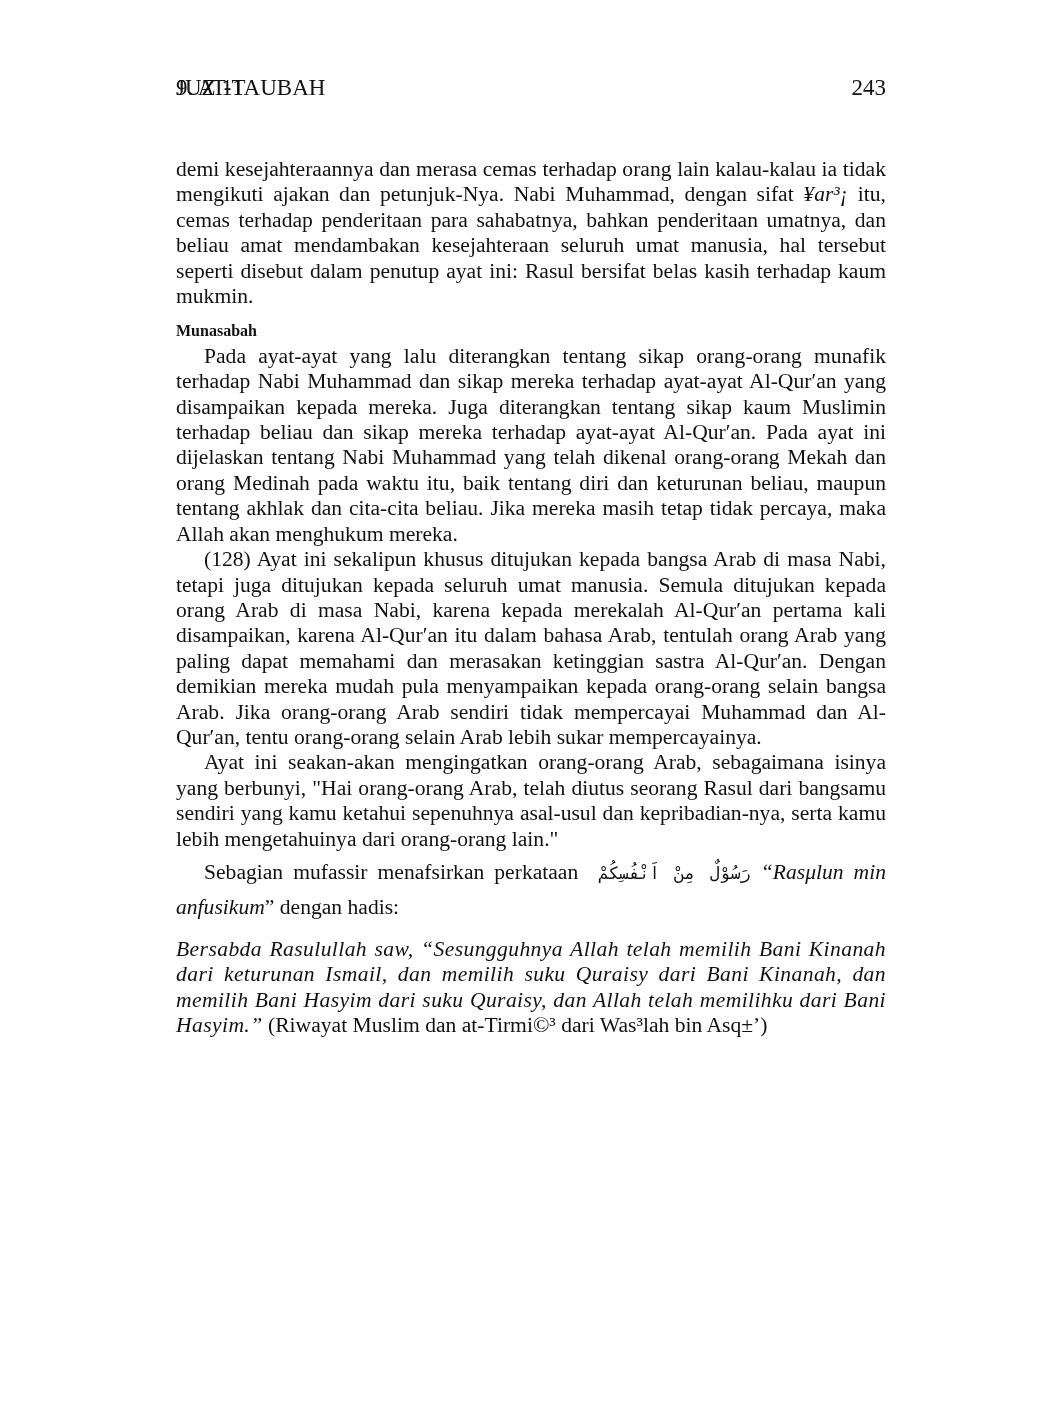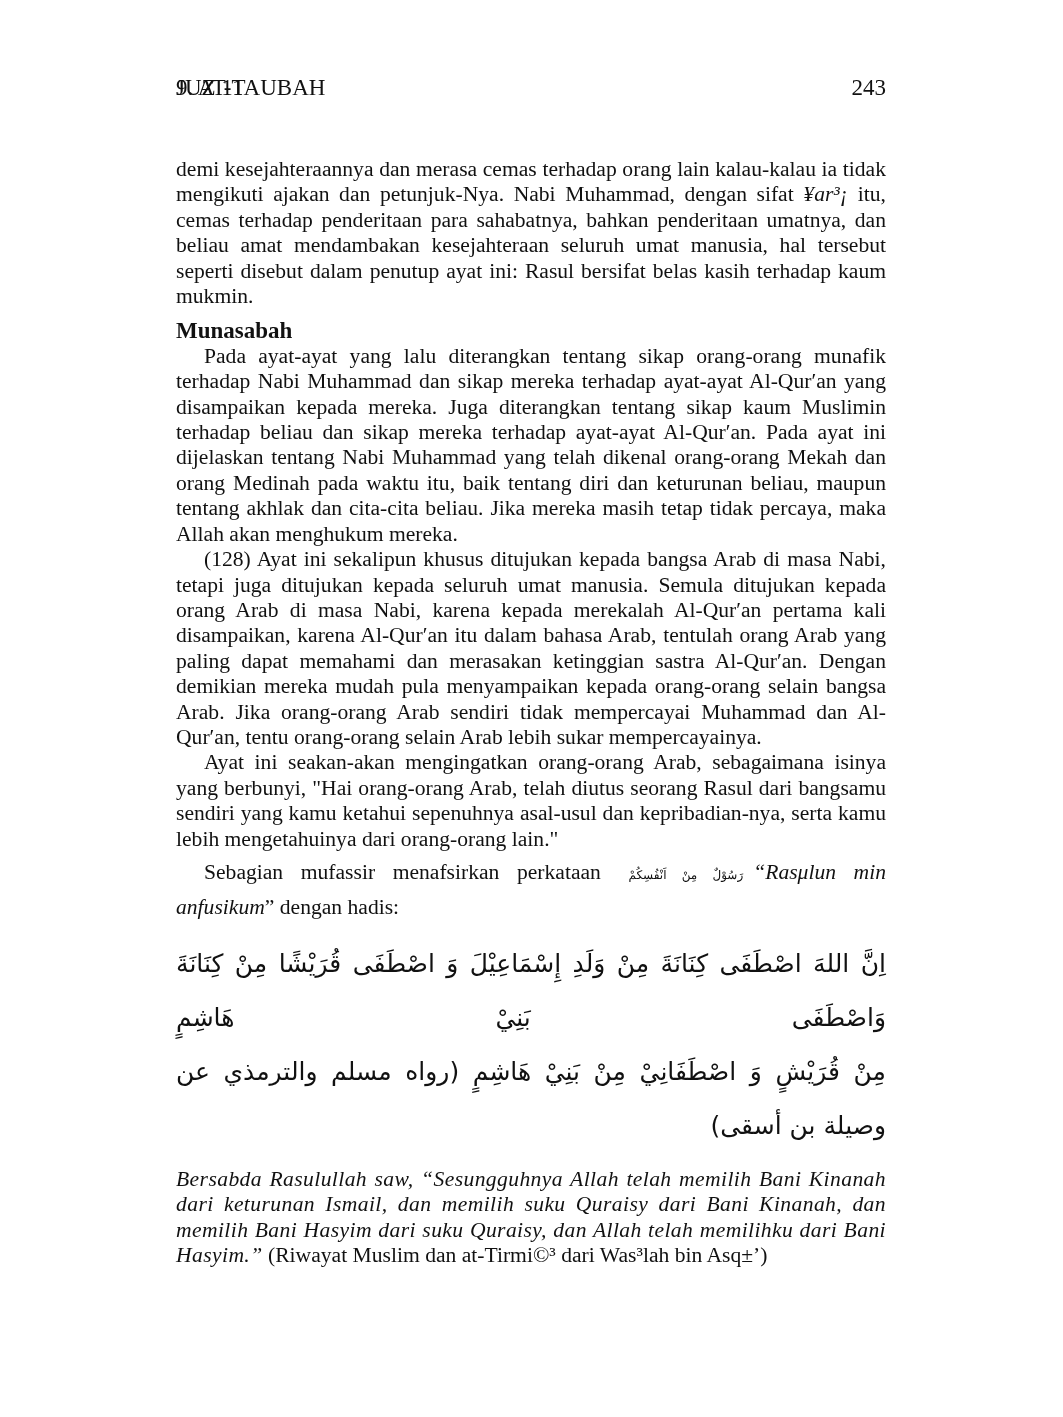--- a/index.html
+++ b/index.html
@@ -37,30 +37,30 @@
       line-height: 25.4px;
     }
     p {
       margin: 0;
       text-align: justify;
       text-align-last: left;
     }
     .indent { text-indent: 28px; }
     h2 {
       margin: 0;
-      font-size: 23px;
+      font-size: 16px;
       line-height: 25.4px;
       font-weight: bold;
     }
     .gap-before-munasabah { margin-top: 9px; }
     .gap-before-tafsir { margin-top: 24px; }
     .translit { font-style: italic; }
     .arabic-inline {
-      font-family: Liberation Serif, serif;
-      font-size: 12px;
+      font-family: Liberation Mono, monospace;
+      font-size: 17px;
       direction: rtl;
       unicode-bidi: isolate;
       padding: 0 10px;
       margin-top: 48px;
     }
     .hadith-arabic {
       margin-top: 14px;
       direction: rtl;
       font-family: "DejaVu Sans", sans-serif;
       font-size: 25px;
@@ -88,20 +88,16 @@
 
   <p><span>demi kesejahteraannya dan merasa cemas terhadap orang lain kalau-kalau ia tidak mengikuti ajakan dan petunjuk-Nya. Nabi Muhammad, dengan sifat</span> <span class="translit">¥ar³¡</span><span> itu, cemas terhadap penderitaan para sahabatnya, bahkan penderitaan umatnya, dan beliau amat mendambakan kesejahteraan seluruh umat manusia, hal tersebut seperti disebut dalam penutup ayat ini: Rasul bersifat belas kasih terhadap kaum mukmin.</span></p>
 
   <h2 class="gap-before-munasabah">Munasabah</h2>
   <p class="indent">Pada ayat-ayat yang lalu diterangkan tentang sikap orang-orang munafik terhadap Nabi Muhammad dan sikap mereka terhadap ayat-ayat Al-Qur′an yang disampaikan kepada mereka. Juga diterangkan tentang sikap kaum Muslimin terhadap beliau dan sikap mereka terhadap ayat-ayat Al-Qur′an. Pada ayat ini dijelaskan tentang Nabi Muhammad yang telah dikenal orang-orang Mekah dan orang Medinah pada waktu itu, baik tentang diri dan keturunan beliau, maupun tentang akhlak dan cita-cita beliau. Jika mereka masih tetap tidak percaya, maka Allah akan menghukum mereka.</p>
 
   <p class="indent">(128) Ayat ini sekalipun khusus ditujukan kepada bangsa Arab di masa Nabi, tetapi juga ditujukan kepada seluruh umat manusia. Semula ditujukan kepada orang Arab di masa Nabi, karena kepada merekalah Al-Qur′an pertama kali disampaikan, karena Al-Qur′an itu dalam bahasa Arab, tentulah orang Arab yang paling dapat memahami dan merasakan ketinggian sastra Al-Qur′an. Dengan demikian mereka mudah pula menyampaikan kepada orang-orang selain bangsa Arab. Jika orang-orang Arab sendiri tidak mempercayai Muhammad dan Al-Qur′an, tentu orang-orang selain Arab lebih sukar mempercayainya.</p>
   <p class="indent">Ayat ini seakan-akan mengingatkan orang-orang Arab, sebagaimana isinya yang berbunyi, "Hai orang-orang Arab, telah diutus seorang Rasul dari bangsamu sendiri yang kamu ketahui sepenuhnya asal-usul dan kepribadian-nya, serta kamu lebih mengetahuinya dari orang-orang lain."</p>
   <p class="indent" style="margin-top:4px;line-height:32px;"><span>Sebagian mufassir menafsirkan perkataan</span> <span class="arabic-inline">رَسُوْلٌ مِنْ اَنْفُسِكُمْ</span><span class="translit">“Rasμlun min anfusikum</span><span>” dengan hadis:</span></p>
 
-  <div class="hadith-arabic">
-    <span class="line">اِنَّ اللهَ اصْطَفَى كِنَانَةَ مِنْ وَلَدِ إِسْمَاعِيْلَ وَ اصْطَفَى قُرَيْشًا مِنْ كِنَانَةَ وَاصْطَفَى بَنِيْ هَاشِمٍ</span>
-    <span class="line last">مِنْ قُرَيْشٍ وَ اصْطَفَانِيْ مِنْ بَنِيْ هَاشِمٍ (رواه مسلم والترمذي عن وصيلة بن أسقى)</span>
-  </div>
 
   <p class="translation"><span class="it">Bersabda Rasulullah saw, “Sesungguhnya Allah telah memilih Bani Kinanah dari keturunan Ismail, dan memilih suku Quraisy dari Bani Kinanah, dan memilih Bani Hasyim dari suku Quraisy, dan Allah telah memilihku dari Bani Hasyim.”</span><span> (Riwayat Muslim dan at-Tirmi©³ dari Was³lah bin Asq±’)</span></p>
 
 </div>
 
 </body></html>

